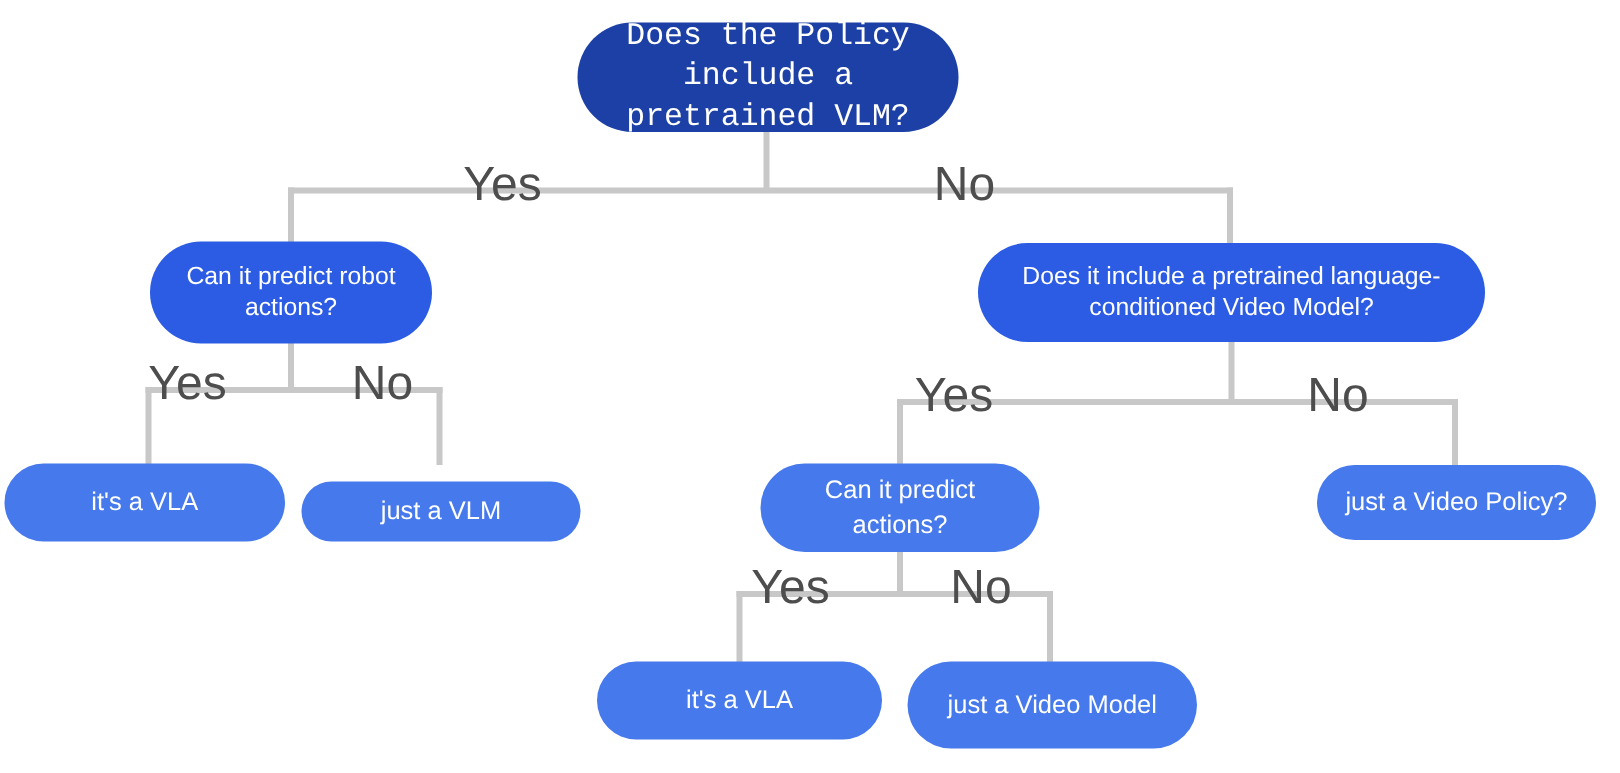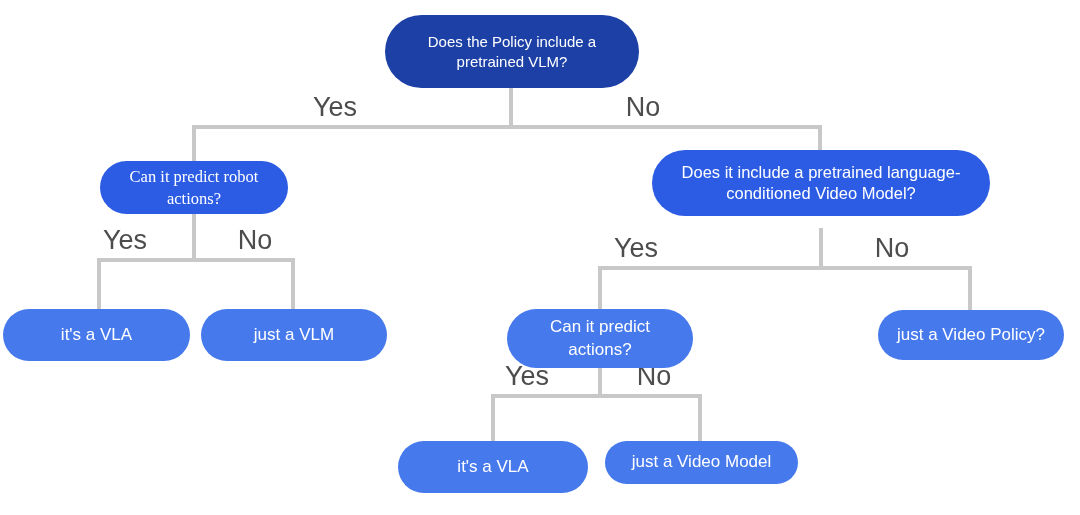--- a/index.html
+++ b/index.html
@@ -29,30 +29,31 @@
     position: absolute;
     display: flex;
     align-items: center;
     justify-content: center;
     text-align: center;
     color: var(--node-text);
     border-radius: 999px;
     line-height: 1.3;
     padding: 4px 18px;
   }
-  .node.root  { background: var(--root-fill); font-size: 15px; }
+  .node.root  { background: var(--root-fill); font-size: 21px; font-family: Liberation Mono, monospace; }
   .node.quest { background: var(--question-fill); font-size: 16.5px; }
   .node.leaf  { background: var(--leaf-fill); font-size: 17px; }
   .edge-label {
     position: absolute;
     transform: translateX(-50%);
     color: var(--edge-label);
-    font-size: 27px;
+    font-size: 32px;
     line-height: 1.1;
     white-space: nowrap;
+    margin-top: 12px;
   }
 </style>
 </head>
 <body>
 
 <div class="stage">
 
   <div class="line" style="left:509px; top:88px;  width:4px;   height:40px;"></div>
   <div class="line" style="left:192px; top:125px; width:630px; height:4px;"></div>
   <div class="line" style="left:192px; top:125px; width:4px;   height:38px;"></div>
@@ -77,29 +78,29 @@
   <div class="edge-label" style="left:643px; top:93px;">No</div>
   <div class="edge-label" style="left:125px; top:226px;">Yes</div>
   <div class="edge-label" style="left:255px; top:226px;">No</div>
   <div class="edge-label" style="left:636px; top:234px;">Yes</div>
   <div class="edge-label" style="left:892px; top:234px;">No</div>
   <div class="edge-label" style="left:527px; top:362px;">Yes</div>
   <div class="edge-label" style="left:654px; top:362px;">No</div>
 
   <div class="node root" style="left:385px; top:15px;  width:254px; height:73px;">Does the Policy include a pretrained VLM?</div>
 
-  <div class="node quest" style="left:100px; top:161px; width:188px; height:53px;font-family:Liberation Serif, serif;">Can it predict robot actions?</div>
+  <div class="node quest" style="left:100px; top:161px; width:188px; height:68px;">Can it predict robot actions?</div>
 
-  <div class="node quest" style="left:652px; top:150px; width:338px; height:66px; padding:20px 28px;">Does it include a pretrained language-conditioned Video Model?</div>
+  <div class="node quest" style="left:652px; top:162px; width:338px; height:66px; padding:20px 28px;">Does it include a pretrained language-conditioned Video Model?</div>
 
   <div class="node leaf" style="left:507px; top:309px; width:186px; height:59px; padding:4px 34px;">Can it predict actions?</div>
 
   <div class="node leaf" style="left:3px;   top:309px; width:187px; height:52px;">it's a VLA</div>
 
-  <div class="node leaf" style="left:201px; top:309px; width:186px; height:52px;">just a VLM</div>
+  <div class="node leaf" style="left:201px; top:321px; width:186px; height:40px;">just a VLM</div>
 
   <div class="node leaf" style="left:878px; top:310px; width:186px; height:50px;">just a Video Policy?</div>
 
   <div class="node leaf" style="left:398px; top:441px; width:190px; height:52px;">it's a VLA</div>
 
-  <div class="node leaf" style="left:605px; top:441px; width:193px; height:43px;">just a Video Model</div>
+  <div class="node leaf" style="left:605px; top:441px; width:193px; height:58px;">just a Video Model</div>
 
 </div>
 
 </body></html>

